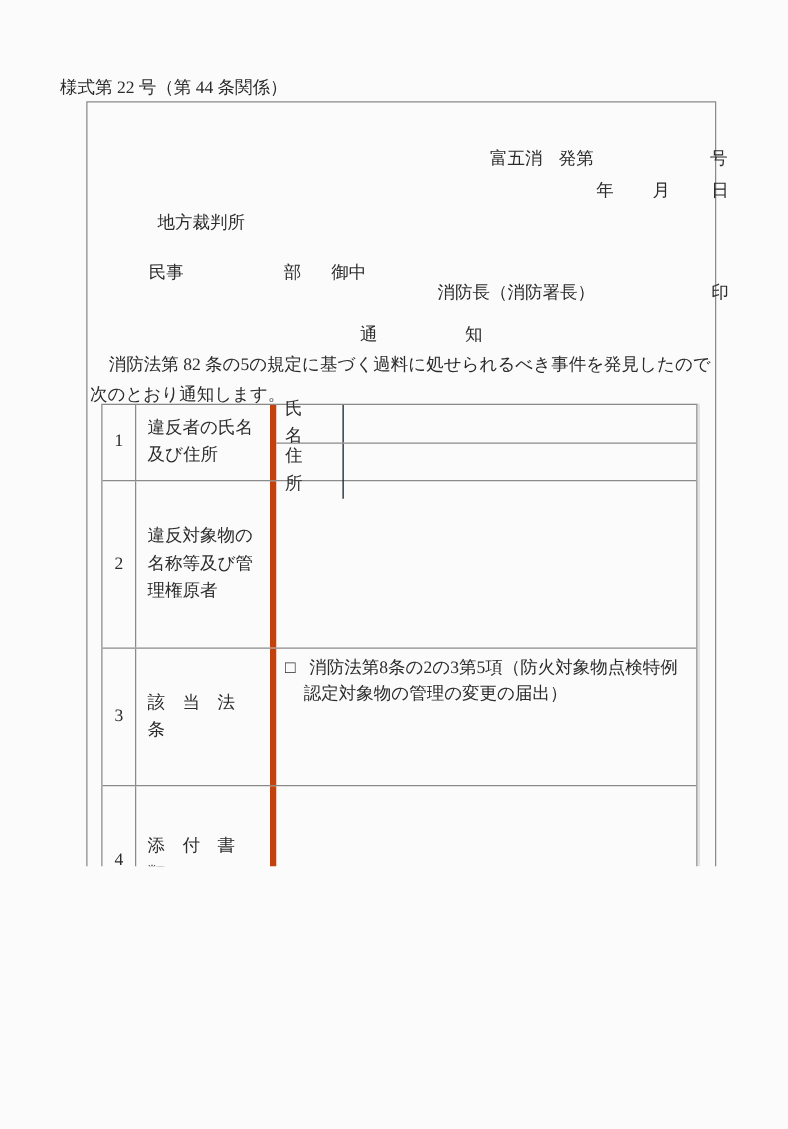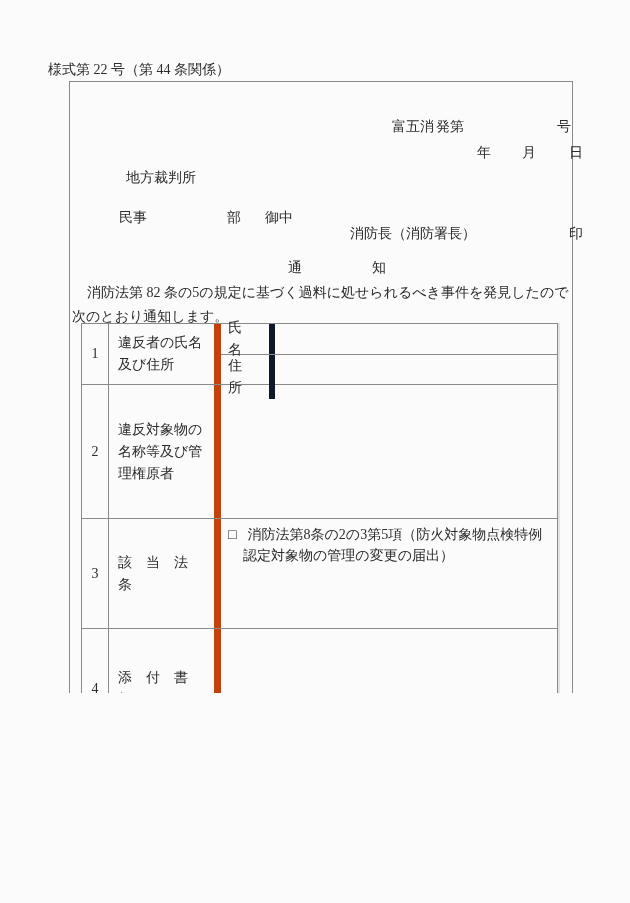--- a/index.html
+++ b/index.html
@@ -19,21 +19,21 @@
   }
   .outer-box > .lh-line { position:absolute; white-space:pre; }
 
   .doc-line     { left:301px; top:20px; }
   .date-line    { left:386px; top:46px; }
   .court-line   { left:56px;  top:87px; }
   .division-line{ left:28px;  top:111px; }
   .sender-line  { left:259px; top:127px; }
   .subject-line { left:197px; top:161px; }
 
-  .g13 { margin-left:2px; }
+  .g13 { margin-left:13px; }
   .g93 { margin-left:93px; }
   .g31 { margin-left:31px; }
   .g33 { margin-left:33px; }
   .g80 { margin-left:80px; }
   .g24 { margin-left:24px; }
   .g70 { margin-left:70px; }
 
   .body-par {
     position:absolute; left:2px; top:199px; width:501px;
     line-height:24px; text-indent:15px;
@@ -47,31 +47,31 @@
   }
   .trow { display:flex; border-bottom:1px solid #8a8a8a; }
   .trow.last { border-bottom:none; flex:1; }
   .r1 { height:61px; } .r2 { height:134px; } .r3 { height:110px; }
 
   .cell-no {
     width:27px; border-right:1px solid #8a8a8a;
     display:flex; align-items:center; justify-content:center;
   }
   .cell-label {
-    width:112px; border-right:7px solid #c2410c;
+    width:112px; border-right:5px solid #c2410c;
     display:flex; align-items:center;
     padding:0 5px 0 9px; line-height:22px;
   }
   .cell-label span { white-space:pre-wrap; }
   .cell-fields { flex:1; display:flex; flex-direction:column; }
   .field-row { display:flex; border-bottom:1px solid #8a8a8a; }
   .field-row.last { border-bottom:none; flex:1; }
   .fh31 { height:31px; } .fh33 { height:33px; }
   .field-label {
-    width:54px; border-right:6px solid #0f172a;
+    width:54px; border-right:1px solid #0f172a;
     display:flex; align-items:center;
     padding:0 5px 0 7px; line-height:22px;
   }
   .field-label span { white-space:pre-wrap; }
   .field-value { flex:1; }
 
   .cell-content { flex:1; padding:5px 4px 0 7px; line-height:21px; }
   .law-item { padding-left:15px; text-indent:-15px; }
   .law-check { margin-right:11px; }
 </style>

